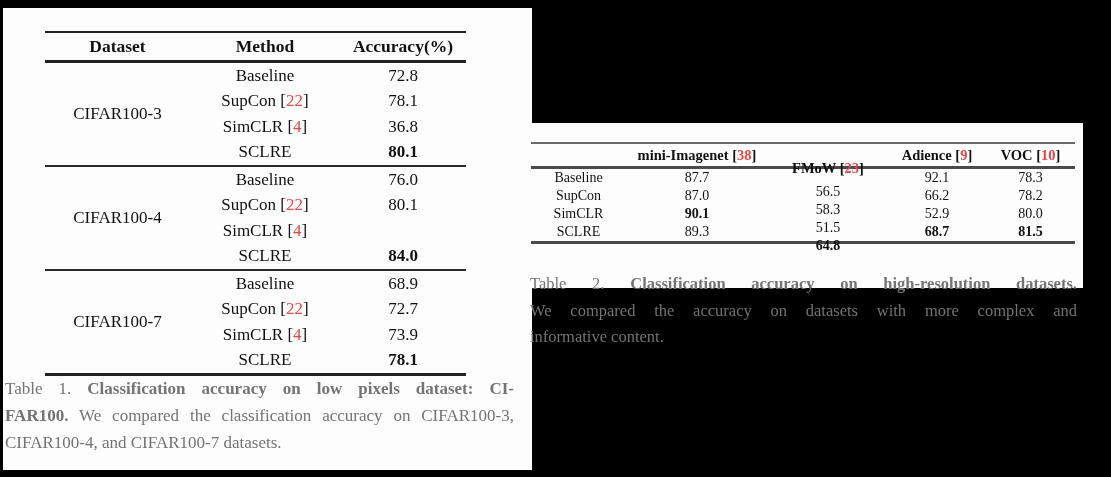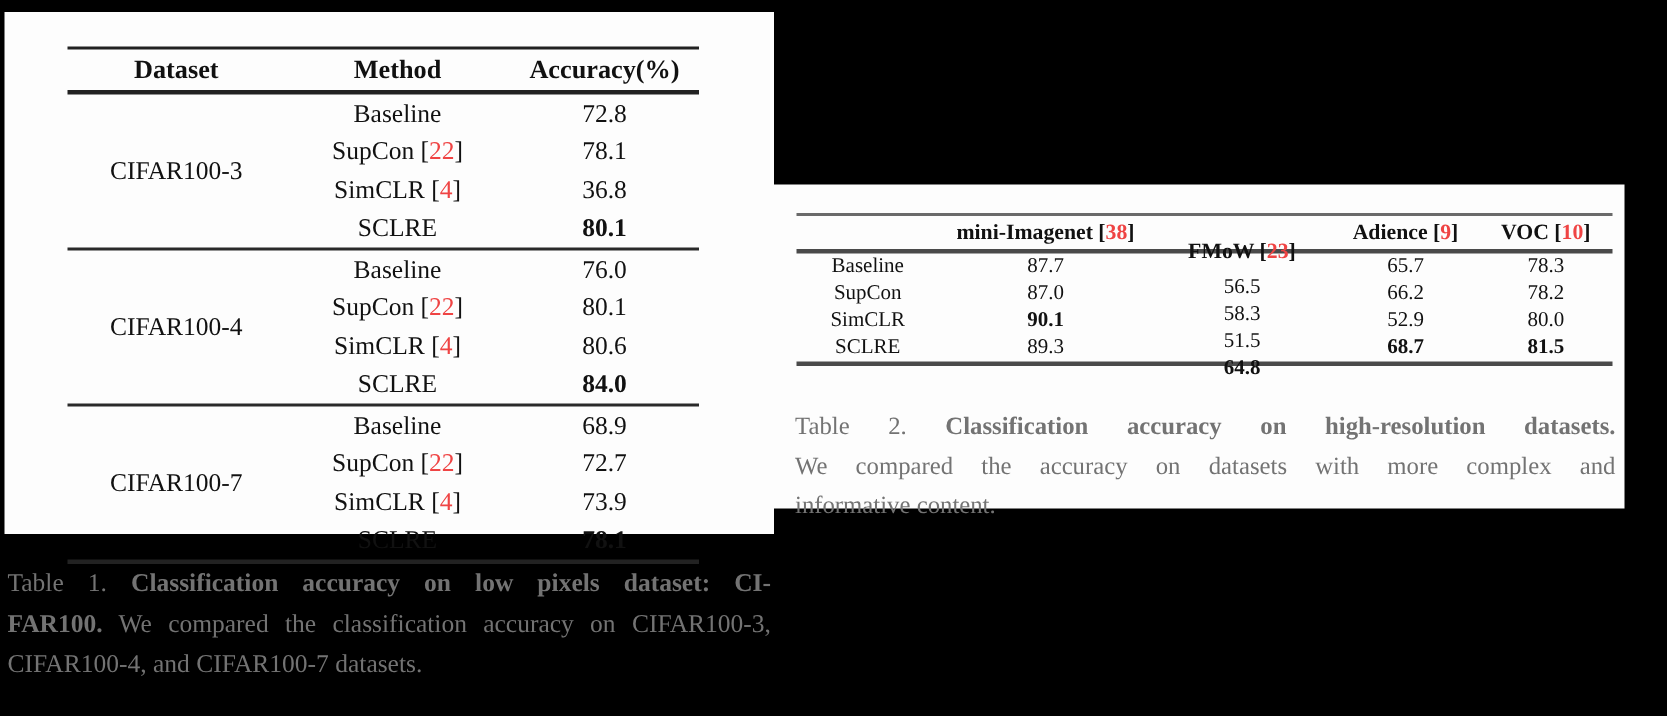--- a/index.html
+++ b/index.html
@@ -5,22 +5,22 @@
   html,body { margin:0; padding:0; }
   body {
     width:1111px; height:477px;
     background:#000;
     position:relative;
     overflow:hidden;
     font-family:"Liberation Serif", serif;
     color:#111;
   }
   .panel { position:absolute; background:#fdfdfd; }
-  .panel-left  { left:3px;   top:8px;   width:513px; height:348px; }
-  .panel-right { left:516px; top:123px; width:567px; height:216px; }
+  .panel-left  { left:3px;   top:8px;   width:513px; height:462px;padding-left:16px; }
+  .panel-right { left:516px; top:123px; width:567px; height:165px; }
 
   
   .t1 {
     position:absolute; left:42px; top:23px; width:421px;
     border-top:2px solid #222;
   }
   .t1-header {
     display:flex; height:27px; align-items:center;
     font-weight:bold; font-size:17.5px;
     border-bottom:3px solid #222;
@@ -116,21 +116,20 @@
           <div class="t1-row">
             <div class="t1-method"><span>Baseline</span><span class="cite"></span><span></span></div>
             <div class="t1-acc">76.0</div>
           </div>
           <div class="t1-row">
             <div class="t1-method"><span>SupCon [</span><span class="cite">22</span><span>]</span></div>
             <div class="t1-acc">80.1</div>
           </div>
           <div class="t1-row">
             <div class="t1-method"><span>SimCLR [</span><span class="cite">4</span><span>]</span></div>
-            <div class="t1-acc">80.6</div>
           </div>
           <div class="t1-row">
             <div class="t1-method"><span>SCLRE</span></div>
             <div class="t1-acc b">84.0</div>
           </div>
         </div>
       </div>
 
       <div class="t1-group">
         <div class="t1-dataset">CIFAR100-7</div>
@@ -173,21 +172,21 @@
       <div class="t2c2"><span>FMoW [</span><span class="cite">23</span><span>]</span></div>
       <div class="t2c3"><span>Adience [</span><span class="cite">9</span><span>]</span></div>
       <div class="t2c4"><span>VOC [</span><span class="cite">10</span><span>]</span></div>
     </div>
 
     <div class="t2-rows">
       <div class="t2-row">
         <div class="t2c0">Baseline</div>
         <div class="t2c1">87.7</div>
         <div class="t2c2">56.5</div>
-        <div class="t2c3">65.7</div>
+        <div class="t2c3">92.1</div>
         <div class="t2c4">78.3</div>
       </div>
       <div class="t2-row">
         <div class="t2c0">SupCon</div>
         <div class="t2c1">87.0</div>
         <div class="t2c2">58.3</div>
         <div class="t2c3">66.2</div>
         <div class="t2c4">78.2</div>
       </div>
       <div class="t2-row">

